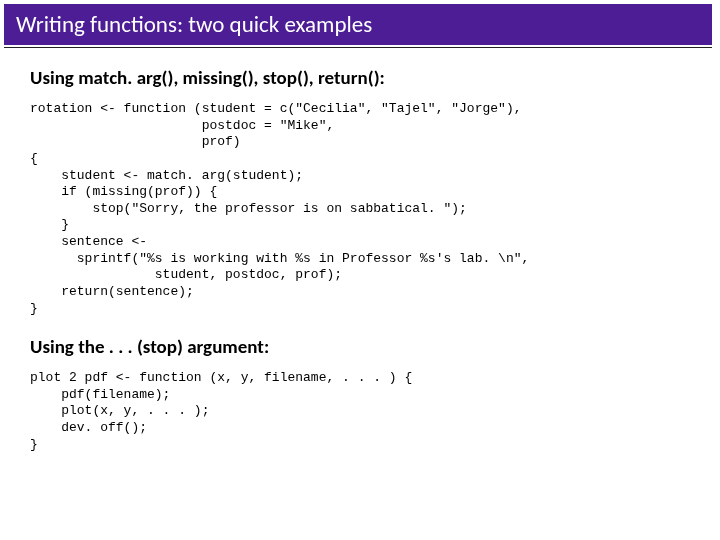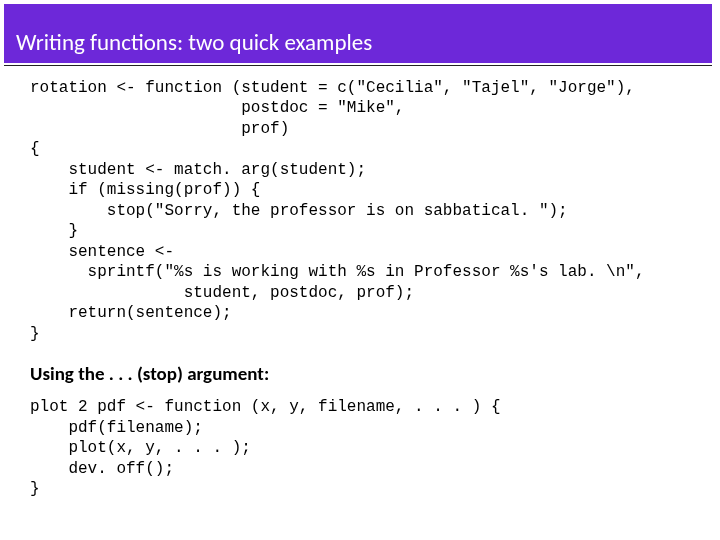--- a/index.html
+++ b/index.html
@@ -11,61 +11,62 @@
     font-family: Calibri, "Segoe UI", Arial, sans-serif;
     overflow: hidden;
   }
   .slide {
     width: 720px;
     height: 540px;
     position: relative;
     background: #ffffff;
   }
   .title-bar {
-    background: #6d28d9;
+    background: #4c1d95;
     color: #ffffff;
     font-size: 23px;
-    padding: 24px 12px 7px 12px;
+    padding: 6px 12px 7px 12px;
     font-weight: 400;
     margin: 4px 8px 2px 4px;
   }
   .title-underline {
     border-bottom: 1.5px solid #222;
     margin: 0 8px 0 4px;
   }
   .content {
     padding: 12px 26px 0 30px;
   }
   .subhead {
     font-weight: 700;
     font-size: 19px;
     color: #000;
     margin: 6px 0 12px 0;
   }
   pre.code {
     font-family: "Courier New", Courier, monospace;
-    font-size: 16px;
+    font-size: 13px;
     line-height: 1.28;
     white-space: pre;
     margin: 0 0 18px 0;
     color: #000;
   }
 </style>
 </head>
 <body>
 
 <div class="slide">
 
   <div class="title-bar">
     <span>Writing functions: two quick examples</span>
   </div>
   <div class="title-underline"></div>
 
   <div class="content">
 
+    <div class="subhead">Using match. arg(), missing(), stop(), return():</div>
     <pre class="code">rotation &lt;- function (student = c("Cecilia", "Tajel", "Jorge"),
                       postdoc = "Mike",
                       prof)
 {
     student &lt;- match. arg(student);
     if (missing(prof)) {
         stop("Sorry, the professor is on sabbatical. ");
     }
     sentence &lt;-
       sprintf("%s is working with %s in Professor %s's lab. \n",

